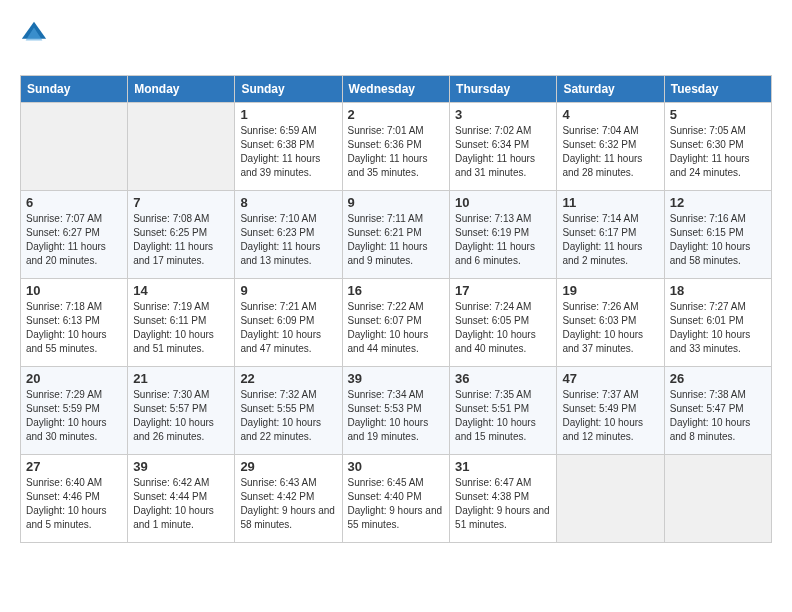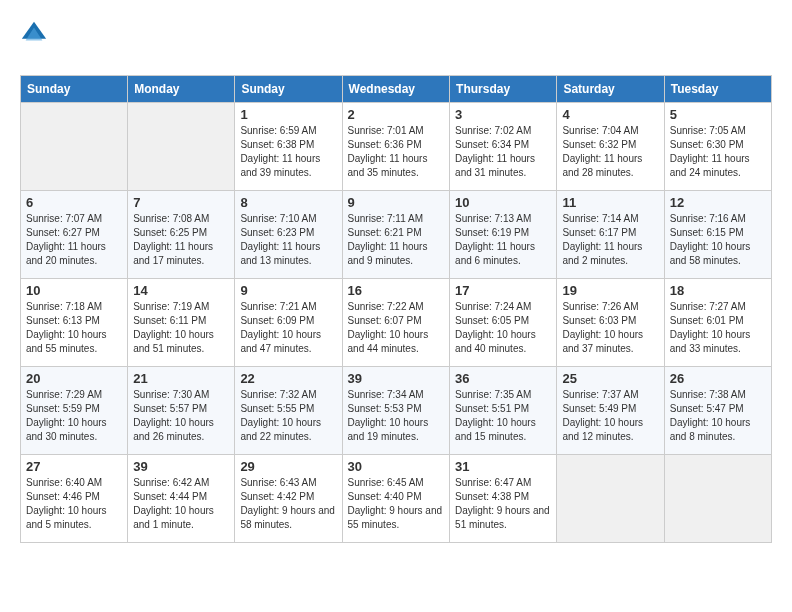--- a/index.html
+++ b/index.html
@@ -324,21 +324,21 @@
       </td>
         <td>
         <span class="day-number">36</span>
         <div class="day-info">
           Sunrise: 7:35 AM<br>
           Sunset: 5:51 PM<br>
           Daylight: 10 hours and 15 minutes.
         </div>
       </td>
         <td>
-        <span class="day-number">25</span>
+        <span class="day-number">47</span>
         <div class="day-info">
           Sunrise: 7:37 AM<br>
           Sunset: 5:49 PM<br>
           Daylight: 10 hours and 12 minutes.
         </div>
       </td>
         <td>
         <span class="day-number">26</span>
         <div class="day-info">
           Sunrise: 7:38 AM<br>

